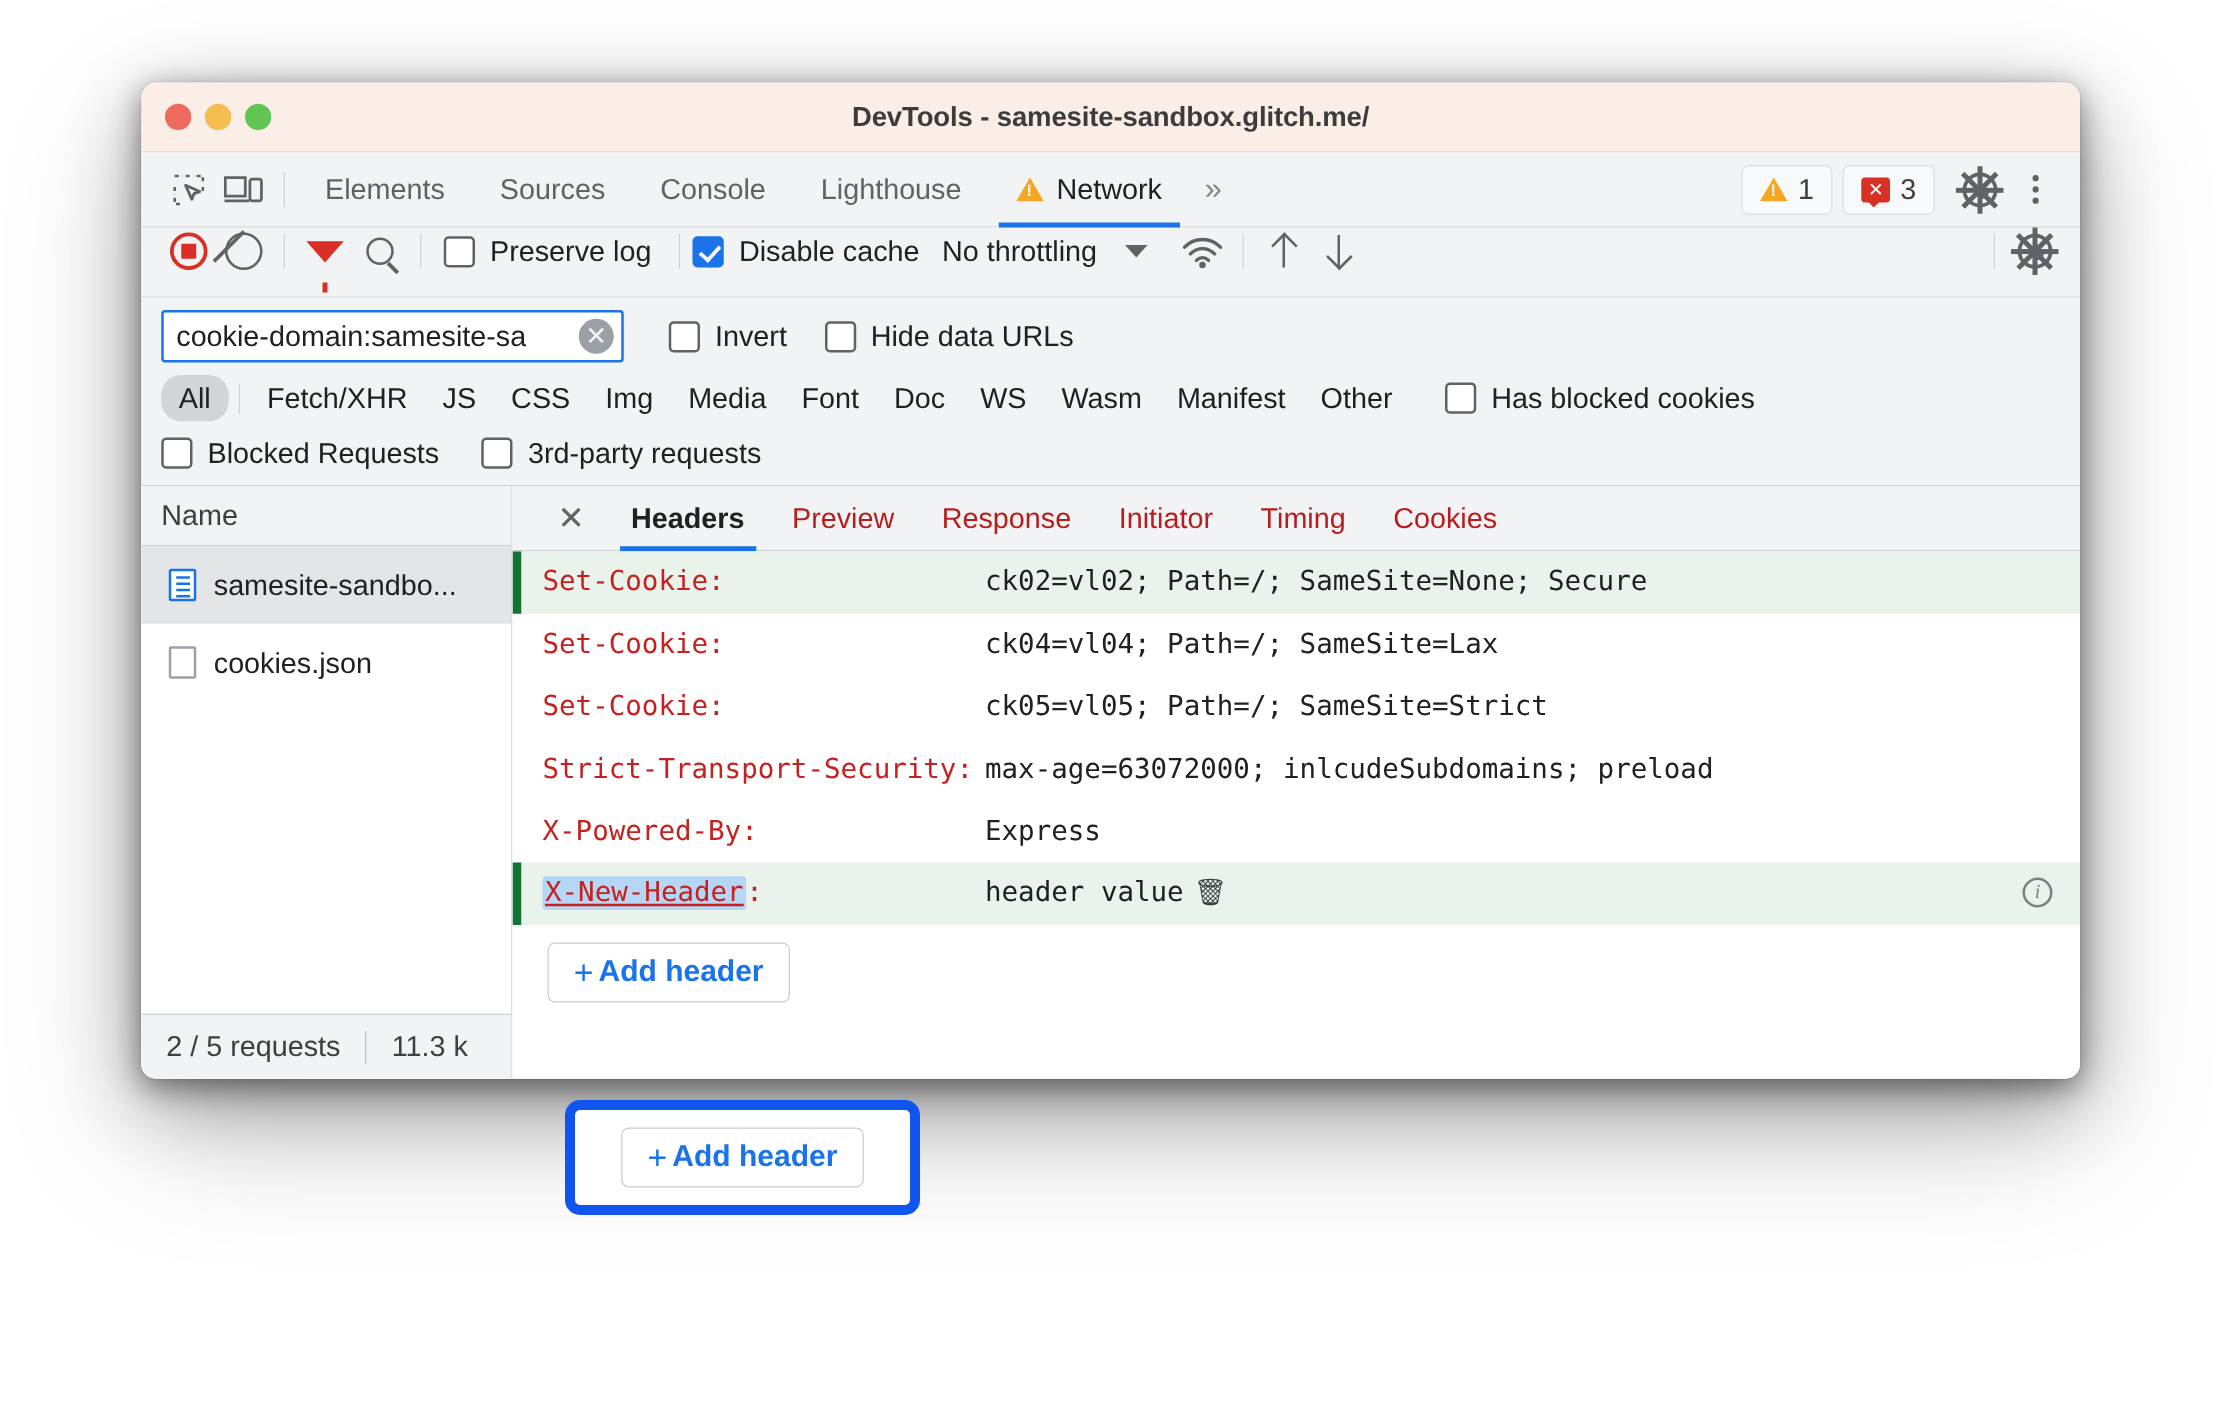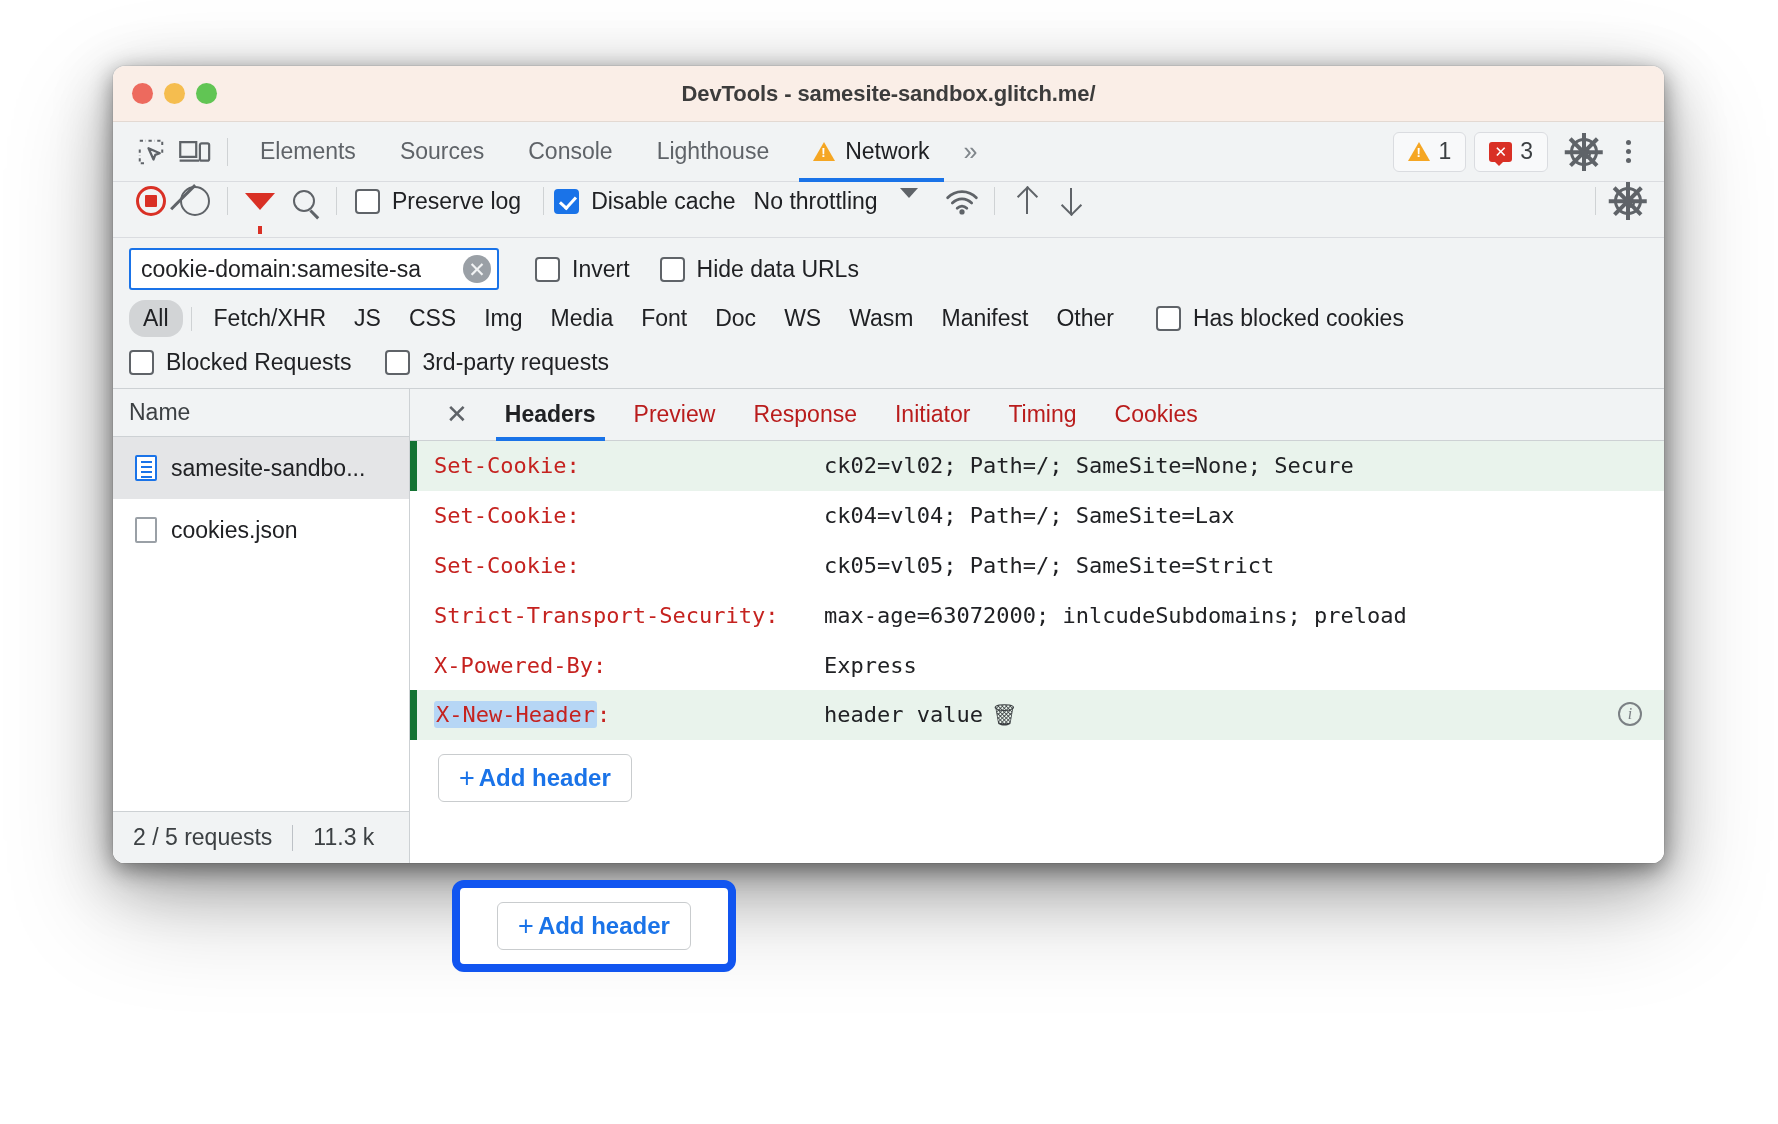--- a/index.html
+++ b/index.html
@@ -226,21 +226,21 @@
     border: solid #fff;
     border-width: 0 3px 3px 0;
     transform: rotate(42deg);
   }
   .cb-label {
     display: flex; align-items: center; gap: 12px;
     font-size: 23px; color: #202124;
     white-space: nowrap;
   }
   .throttle-sel {
-    display: flex; align-items: flex-start; gap: 22px;
+    display: flex; align-items: center; gap: 22px;
     font-size: 23px; color: #202124;
     margin-left: 18px;
     white-space: nowrap;
   }
   .caret-dn {
     width: 0; height: 0;
     border-left: 9px solid transparent;
     border-right: 9px solid transparent;
     border-top: 10px solid #5f6368;
   }
@@ -446,41 +446,41 @@
     overflow: hidden;
     font-family: "DejaVu Sans Mono", monospace;
     position: relative;
   }
   .hdr-row {
     display: flex;
     align-items: flex-end;
     padding: 9px 0 9px 0;
     position: relative;
     min-height: 44px;
-    gap: 36px;
   }
   .hdr-row.ovr { background: #e9f3ec; }
   .hdr-row.ovr::before {
     content: "";
     position: absolute; left: 0; top: 0; bottom: 0;
     width: 7px; background: #137333;
   }
   .hdr-name {
     width: 378px;
     flex: none;
     padding-left: 24px;
     color: #c5221f;
     font-size: 22px;
     line-height: 1.45;
     word-break: break-word;
   }
   .hdr-name .sel-hl {
     background: #b6d6f5;
     border-radius: 3px;
     padding: 1px 2px;
+    text-decoration: underline;
   }
   .hdr-val {
     color: #202124;
     font-size: 22px;
     line-height: 1.45;
     flex: 1 1 auto;
     padding-right: 20px;
     word-break: break-word;
   }
   .trash {

